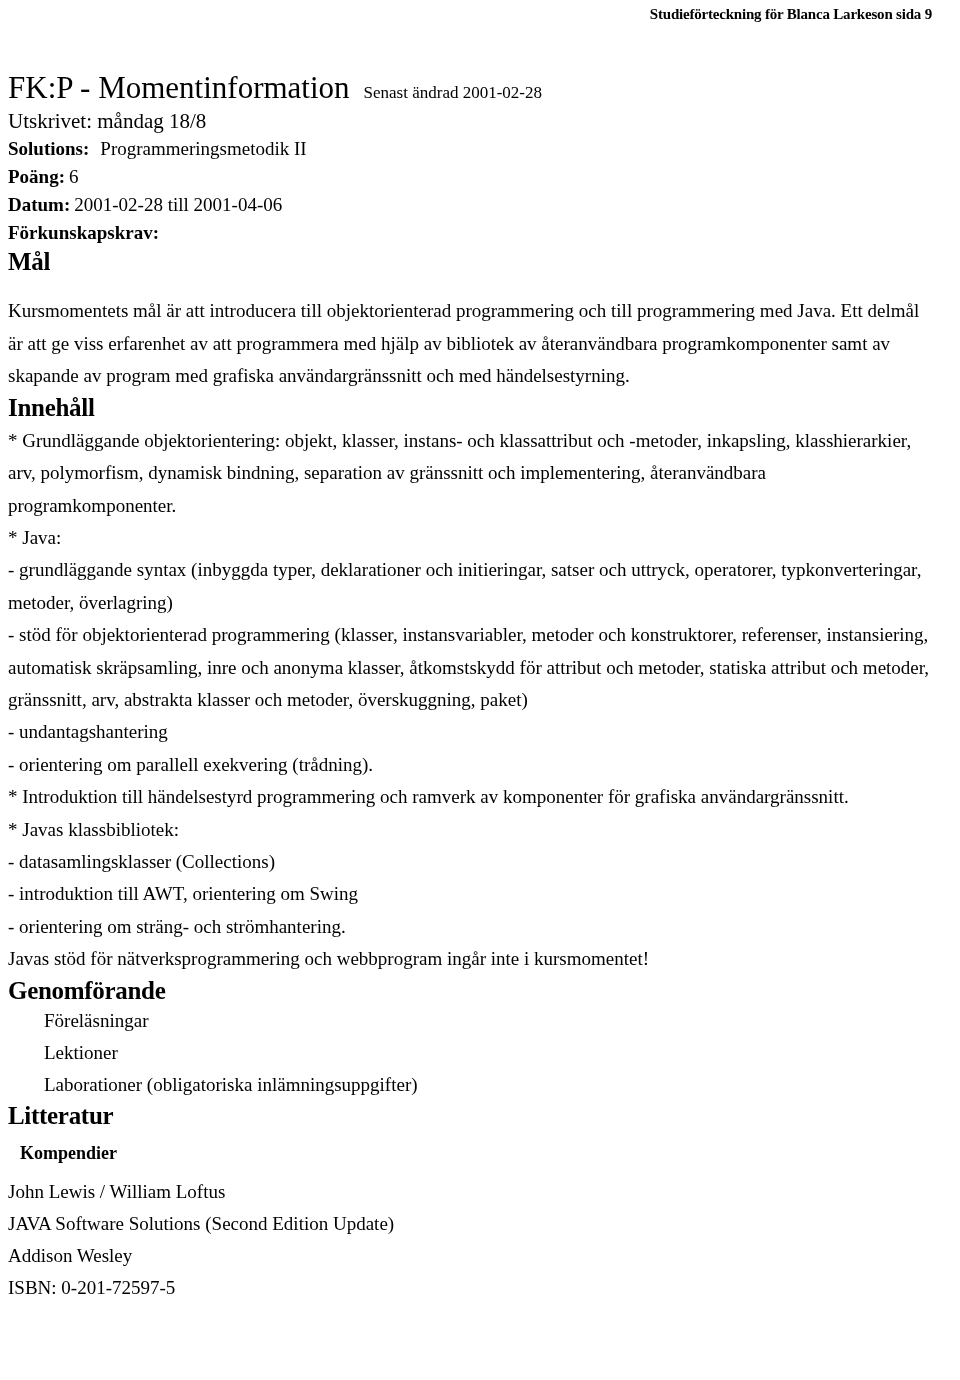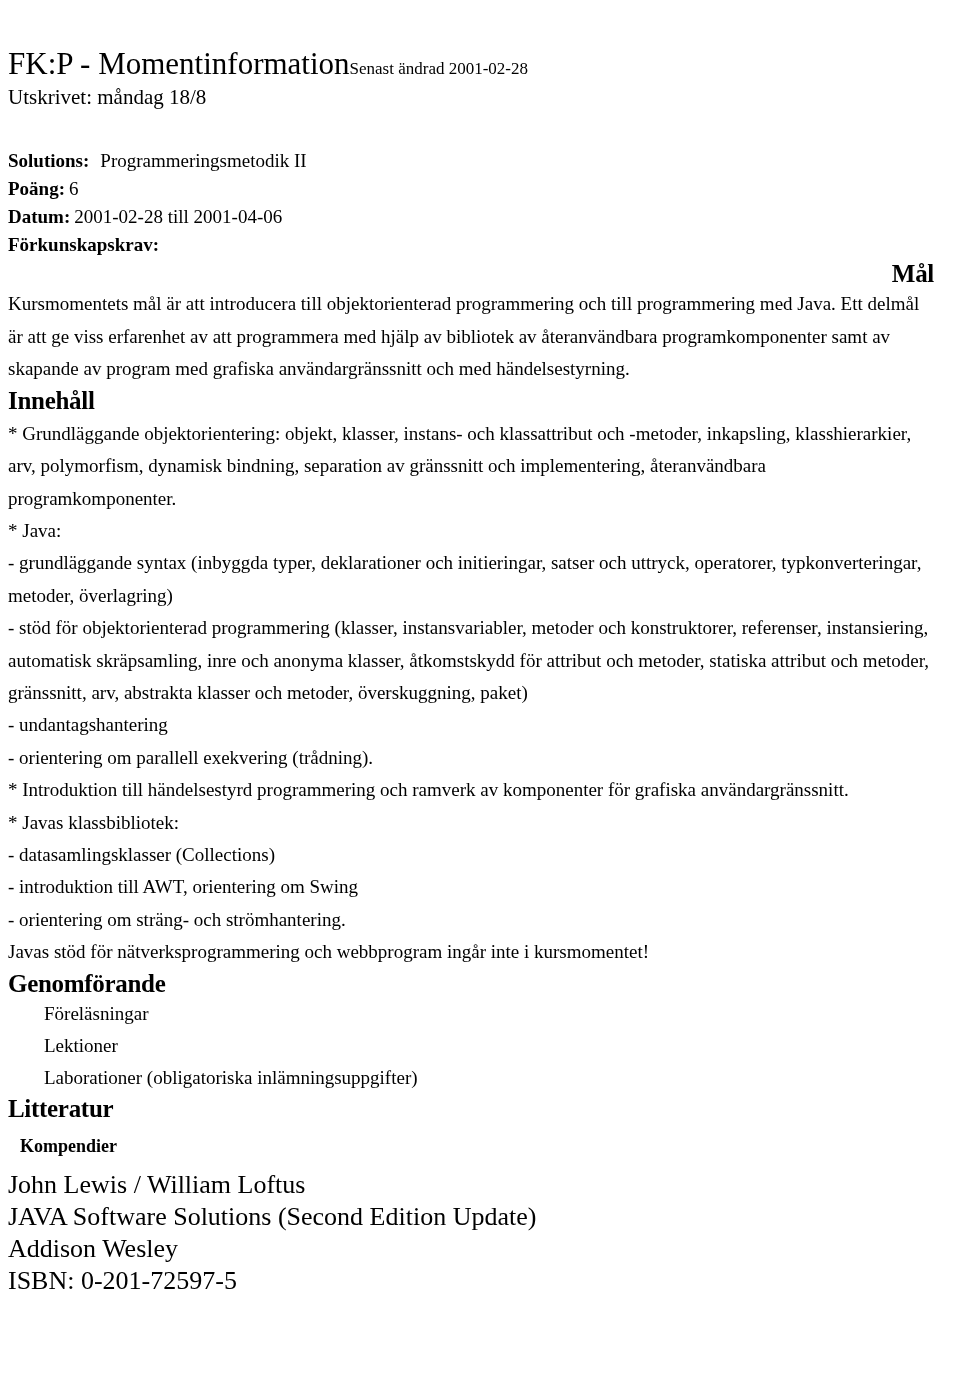--- a/index.html
+++ b/index.html
@@ -32,20 +32,21 @@
     letter-spacing: -0.2px;
     padding-top: 4px;
     padding-right: 2px;
   }
 
   
   .title-row {
     margin-top: 47px;
     display: flex;
     align-items: baseline;
+    gap: 14px;
   }
   .doc-title {
     font-size: 31px;
     line-height: 34px;
     font-weight: normal;
     white-space: nowrap;
   }
   .doc-subtitle {
     font-size: 17px;
     line-height: 20px;
@@ -66,40 +67,39 @@
   }
   .meta-line .meta-label {
     font-weight: bold;
   }
   .meta-line .meta-value {
     font-weight: normal;
   }
   .meta-line.momentnamn .meta-value {
     display: inline-block;
     padding-left: 11px;
-    margin-top: 36px;
   }
   .meta-line.poang .meta-value,
   .meta-line.datum .meta-value {
     padding-left: 4px;
   }
   .meta-line.forkunskap {
     font-weight: bold;
   }
 
   
   h2.section-heading {
     font-size: 25px;
     line-height: 29px;
     font-weight: bold;
     margin: 0;
     padding: 0;
     letter-spacing: -0.3px;
   }
-  .sec-mal { margin-top: 44px; text-align: right; }
+  .sec-mal { margin-top: 44px; }
   .sec-innehall { margin-top: 13px; }
   .sec-genomforande { margin-top: 19px; }
   .sec-litteratur { margin-top: 18px; }
 
   h3.sub-heading {
     font-size: 18px;
     line-height: 22px;
     font-weight: bold;
     margin: 12px;
     padding: 0;
@@ -109,44 +109,45 @@
   .body-block {
     font-size: 19px;
     line-height: 32.5px;
     text-align: left;
   }
   .body-line {
     font-size: 19px;
     line-height: 32.4px;
     white-space: nowrap;
   }
-  .mal-body { margin-top: 0; }
+  .mal-body { margin-top: 19px; }
   .innehall-body { margin-top: 3px; }
 
   .list-line {
     font-size: 19px;
     line-height: 32.4px;
   }
   .ref-line {
-    font-size: 26px;
+    font-size: 19px;
     line-height: 32px;
     white-space: nowrap;
   }
   .genom-line {
     font-size: 19px;
     line-height: 32px;
     white-space: nowrap;
     margin-left: 36px;
   }
 </style>
 </head>
 <body>
 
 <div class="page">
 
+  <div class="running-header">Studieförteckning för Blanca Larkeson sida 9</div>
 
   <div class="title-row">
     <span class="doc-title">FK:P - Momentinformation</span>
     <span class="doc-subtitle">Senast ändrad 2001-02-28</span>
   </div>
 
   <div class="printed-line">Utskrivet: måndag 18/8</div>
 
   <div class="meta-line momentnamn">
     <span class="meta-label">Solutions:</span><span class="meta-value">Programmeringsmetodik II</span>

